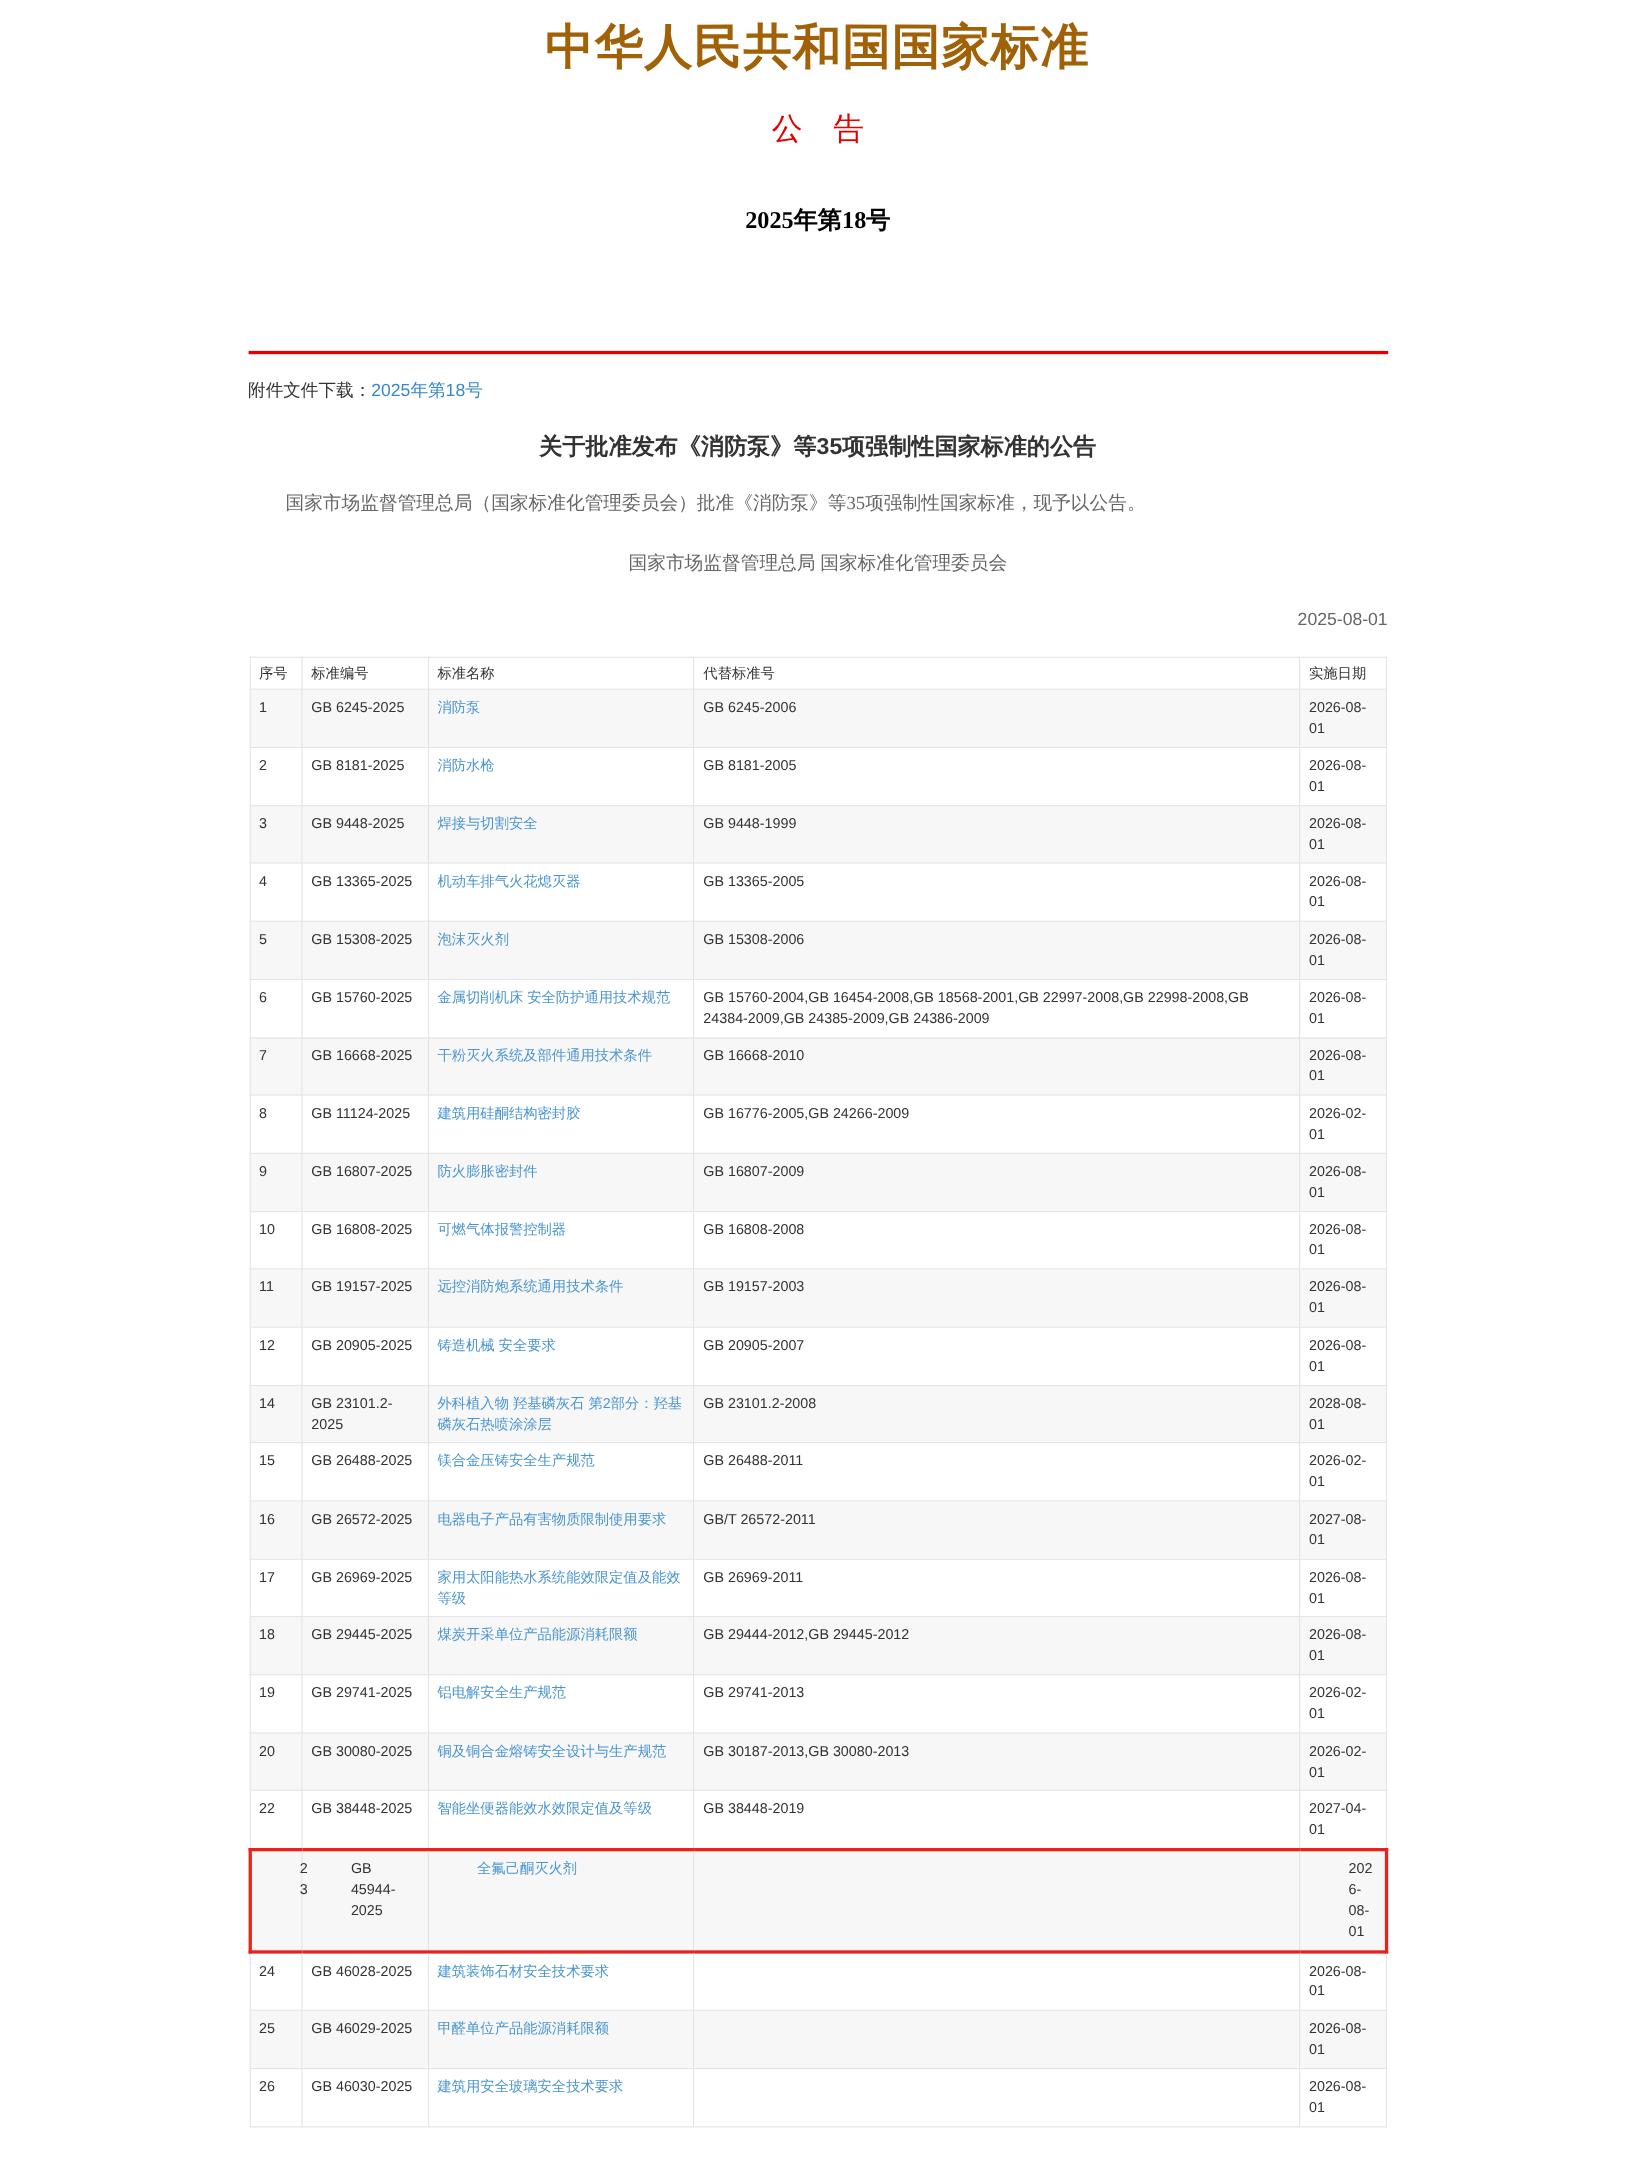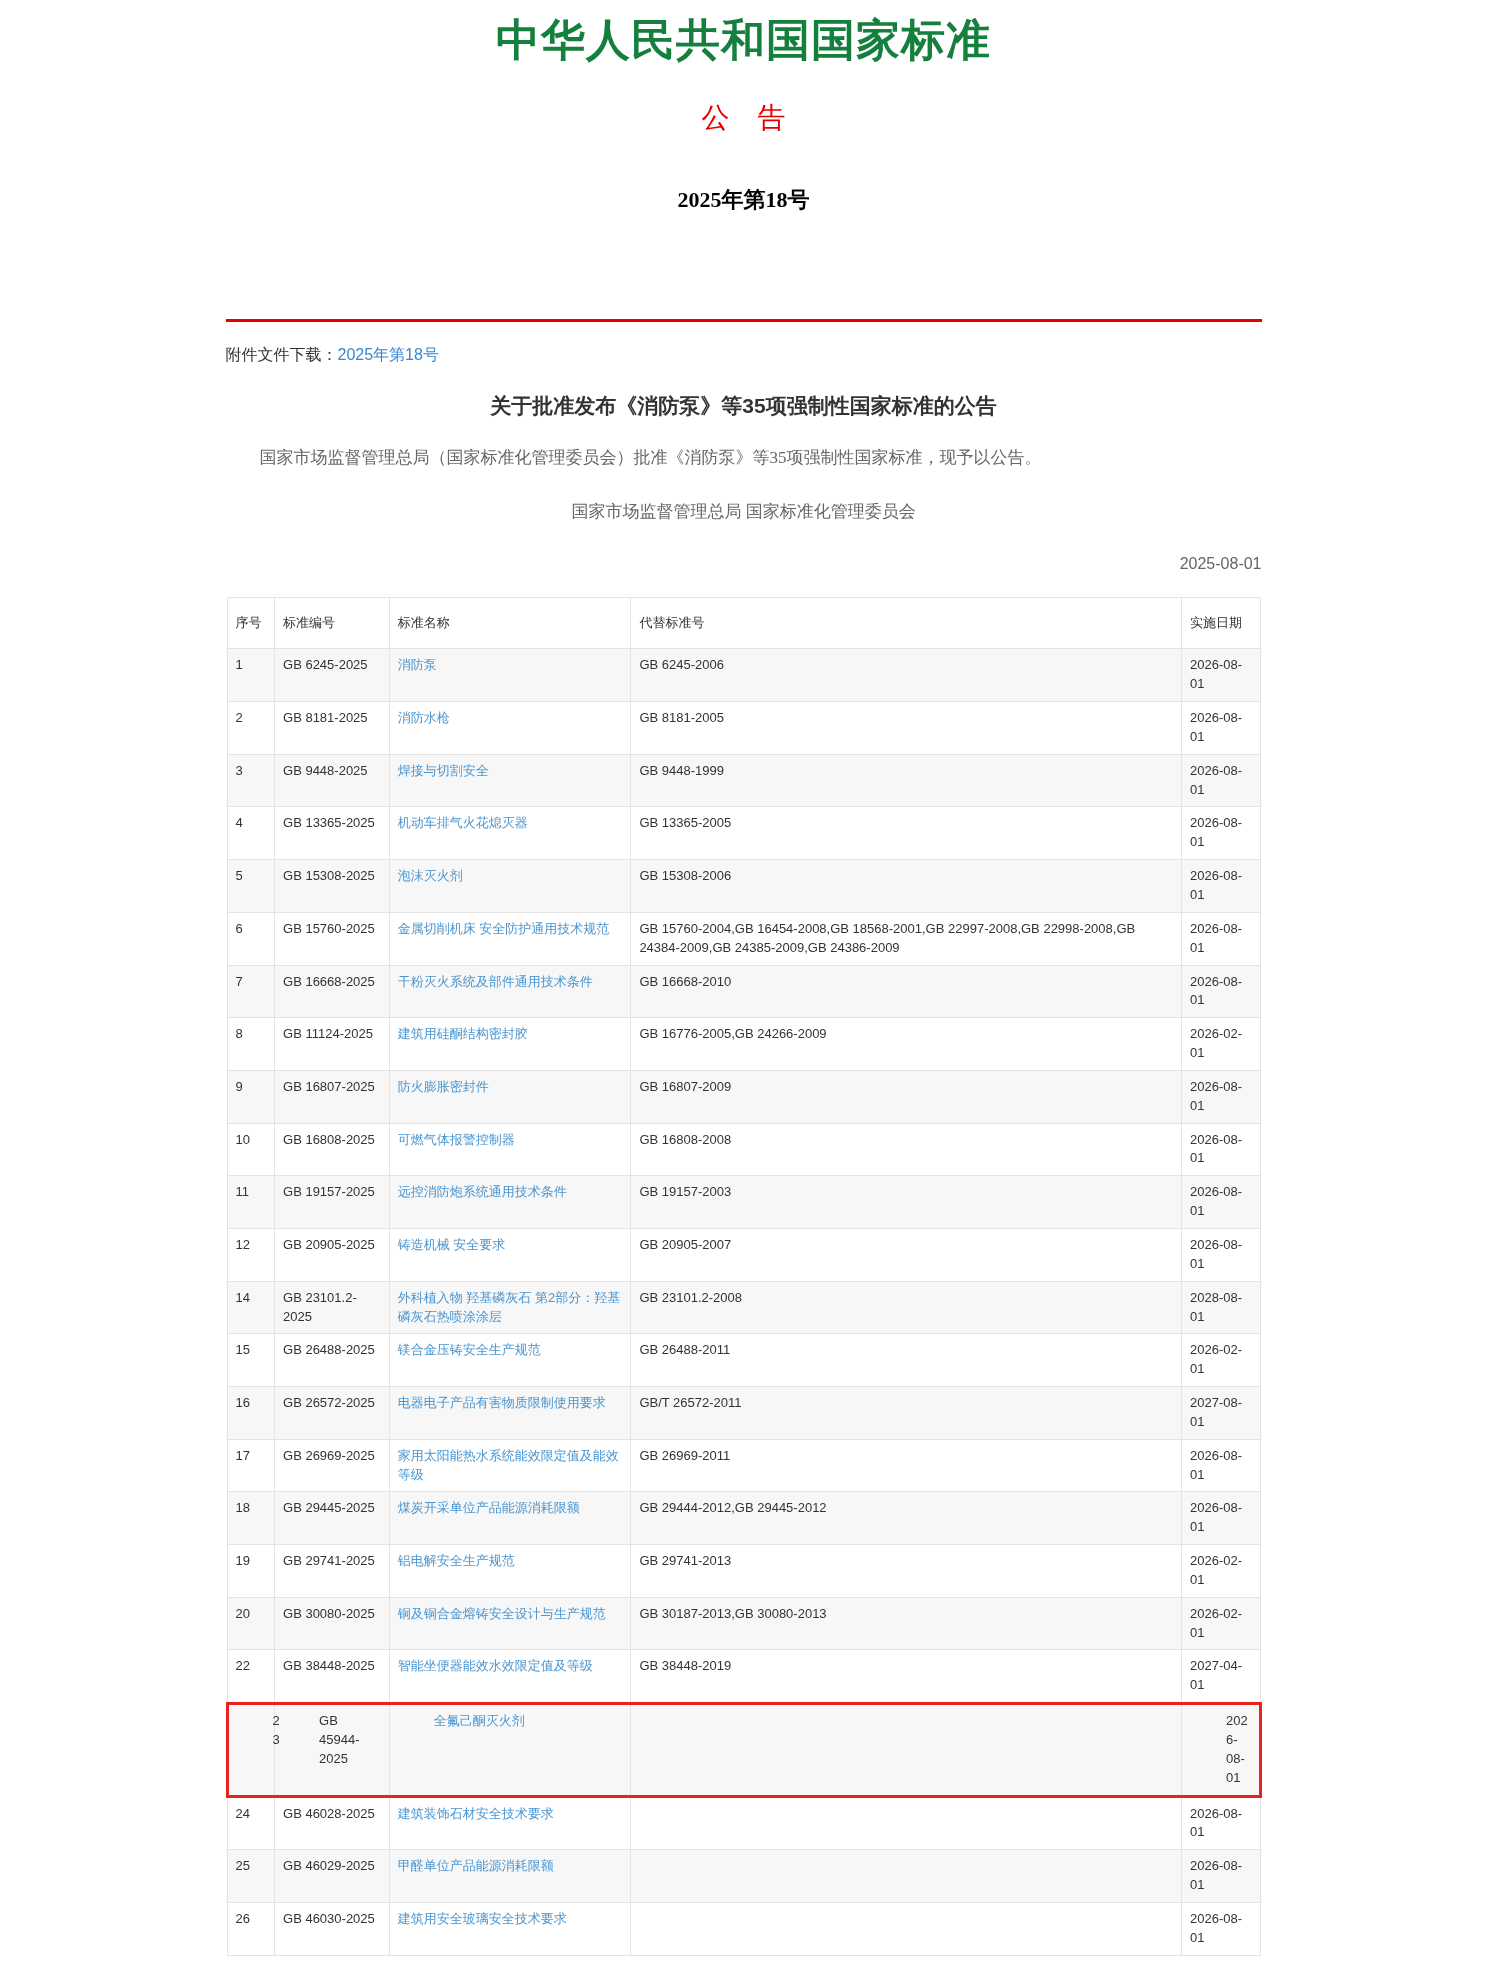--- a/index.html
+++ b/index.html
@@ -10,25 +10,25 @@
     margin: 0 auto;
     background: #fff;
     font-family: "Liberation Sans", sans-serif;
     padding-top: 18px;
   }
   .content { width: 1036px; margin: 0 auto; }
 
   .main-title {
     margin: 0;
     text-align: center;
-    font-family: Liberation Mono, monospace;
+    font-family: Liberation Serif, serif;
     font-weight: bold;
     font-size: 44px;
     line-height: 1.15;
-    color: #15803d;
+    color: #a16207;
     letter-spacing: 1px;
   }
   .sub-title {
     margin: 34px 0 0 0;
     text-align: center;
     font-family: "Liberation Serif", "DejaVu Serif", serif;
     font-weight: normal;
     font-size: 28px;
     line-height: 1.1;
     color: #e60000;
@@ -91,21 +91,21 @@
     font-size: 13px;
     line-height: 1.45;
     color: #333;
     text-align: left;
     vertical-align: top;
     padding: 7px 8px;
     font-weight: normal;
     word-wrap: break-word;
     background: #fff;
   }
-  .std-table th { padding: 16px 8px; }
+  .std-table th { padding: 5px 8px; }
   .std-table tbody tr:nth-child(odd) td { background: #f7f7f7; }
   .std-table a.std-link { color: #4a95d0; text-decoration: none; cursor: pointer; }
   tr.highlight td { border-top: 3px solid #e8231d; border-bottom: 3px solid #e8231d; padding-left: 44px; }
   tr.highlight td:first-child { border-left: 3px solid #e8231d; }
   tr.highlight td:last-child { border-right: 3px solid #e8231d; }
 
   col.c-seq { width: 4.6%; }
   col.c-code { width: 11.1%; }
   col.c-name { width: 23.4%; }
   col.c-replaced { width: 53.3%; }

